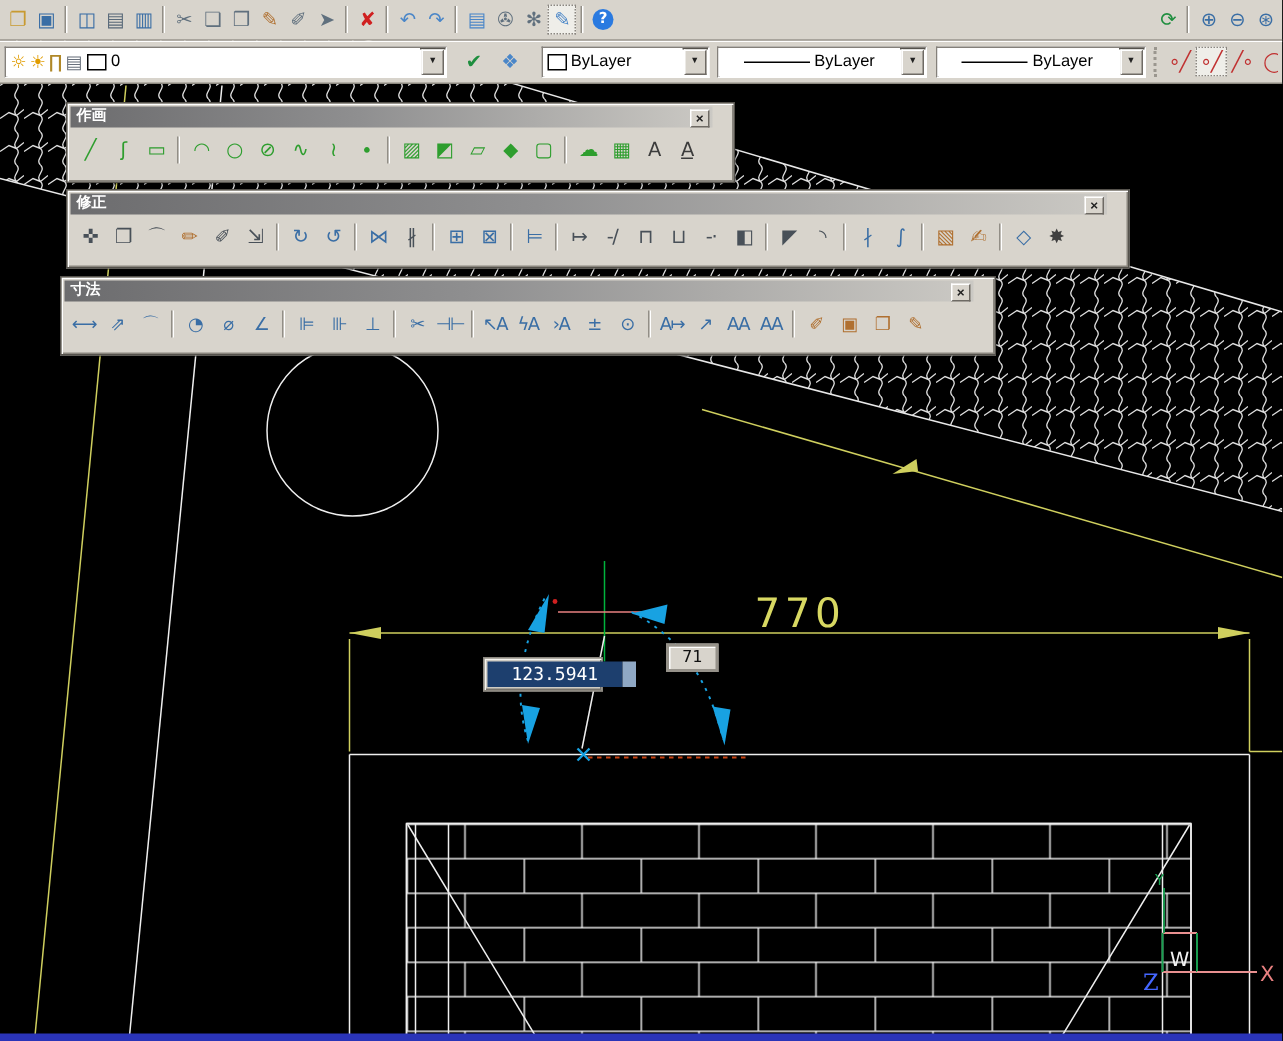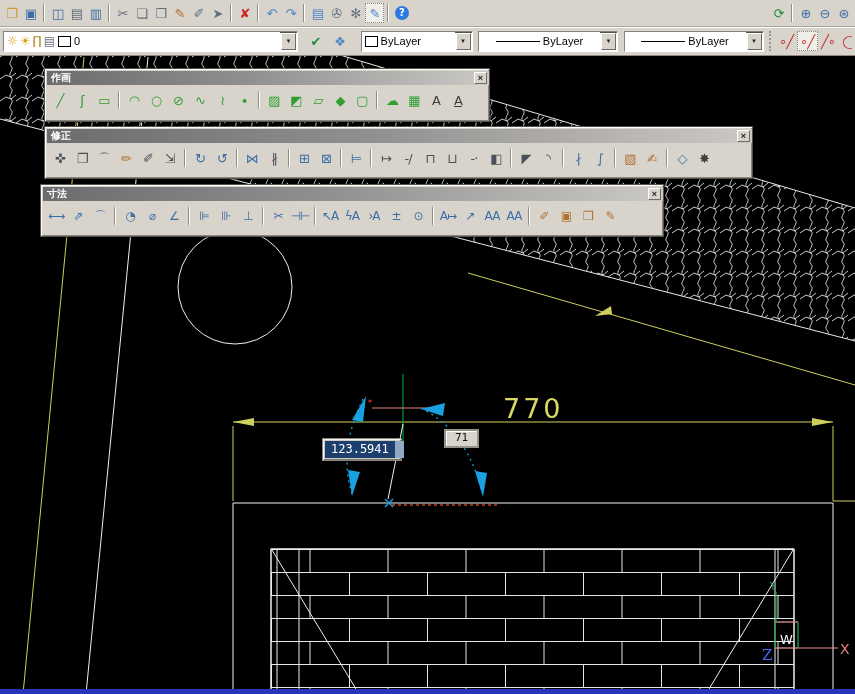--- a/index.html
+++ b/index.html
@@ -34,23 +34,23 @@
            border-color:#fff #6e6a64 #6e6a64 #fff; display:flex; align-items:center; justify-content:center;
            font-size:6px; color:#222; flex:0 0 auto; }
   .swatch { width:13px; height:11px; background:#fff; border:1px solid #000; flex:0 0 auto; }
   .ltline { width:44px; height:1px; background:#000; flex:0 0 auto; }
   .mini { font-family:"DejaVu Sans", sans-serif; font-size:12px; line-height:1; flex:0 0 auto; }
 
   
   .pal { position:absolute; background:#d8d4cc; z-index:20;
          border:1px solid #55524c;
          box-shadow:inset 1px 1px 0 #ffffff, inset -1px -1px 0 #8a867e, 1px 1px 0 #00000055; }
-  .pal .title { height:14px; margin:2px 0 1px 2px; padding:0 2px 0 4px;
+  .pal .title { height:14px; margin:2px 14px 1px 2px; padding:0 2px 0 4px;
          background:linear-gradient(90deg,#6c6c6e 0%, #8f8f90 45%, #cbc9c4 100%);
-         color:#fff; font-size:10px; font-weight:bold; line-height:14px; display:flex; align-items:center; }
+         color:#fff; font-size:10px; font-weight:bold; line-height:14px; display:flex; align-items:flex-end; }
   .pal .title .tlabel { flex:1 1 auto; }
   .pal .closebtn { width:13px; height:12px; background:#d8d4cc; border:1px solid;
          border-color:#fff #6e6a64 #6e6a64 #fff; color:#222; font-size:9px; line-height:10px;
          text-align:center; font-weight:bold; }
   .pal .icons { display:flex; align-items:center; padding:3px 4px; }
   #pal-draw   { left:44px;  top:68px;  width:446px; height:54px; }
   #pal-modify { left:44px;  top:126px; width:709px; height:53px; }
   #pal-dim    { left:40px;  top:184px; width:624px; height:53px; }
   #pal-draw  .glyph { color:#2e9e2e; }
   #pal-modify .glyph { color:#485058; }
@@ -59,21 +59,21 @@
 
   
   #cad { position:absolute; left:0; top:0; z-index:1; }
 
   
   .dyn { position:absolute; z-index:5; font-family:"DejaVu Sans Mono", monospace; }
   #len-box { left:322px; top:438px; width:80px; height:23px; background:#cfccc4;
              border:1px solid #8c8880; box-shadow:inset 1px 1px 0 #f5f3ee, inset -1px -1px 0 #77736c;
              padding:2px; display:flex; }
   #len-box .field { flex:1 1 auto; background:#1d3f6e; color:#fff; font-size:12px; line-height:17px;
-             padding:0 6px; white-space:nowrap; }
+             padding:0 16px; white-space:nowrap; }
   #len-box .caretzone { width:9px; background:#8fa8c4; flex:0 0 auto; }
   #ang-box { left:444px; top:429px; width:35px; height:19px; background:#d8d4cc;
              border:2px solid #96928a; box-shadow:inset 1px 1px 0 #fff;
              color:#111; font-size:11px; text-align:center; line-height:14px; }
 
   #cmdbar { position:absolute; left:0; top:689px; width:855px; height:5px; background:#2a34b8; z-index:30; }
 </style>
 </head>
 <body>
 

